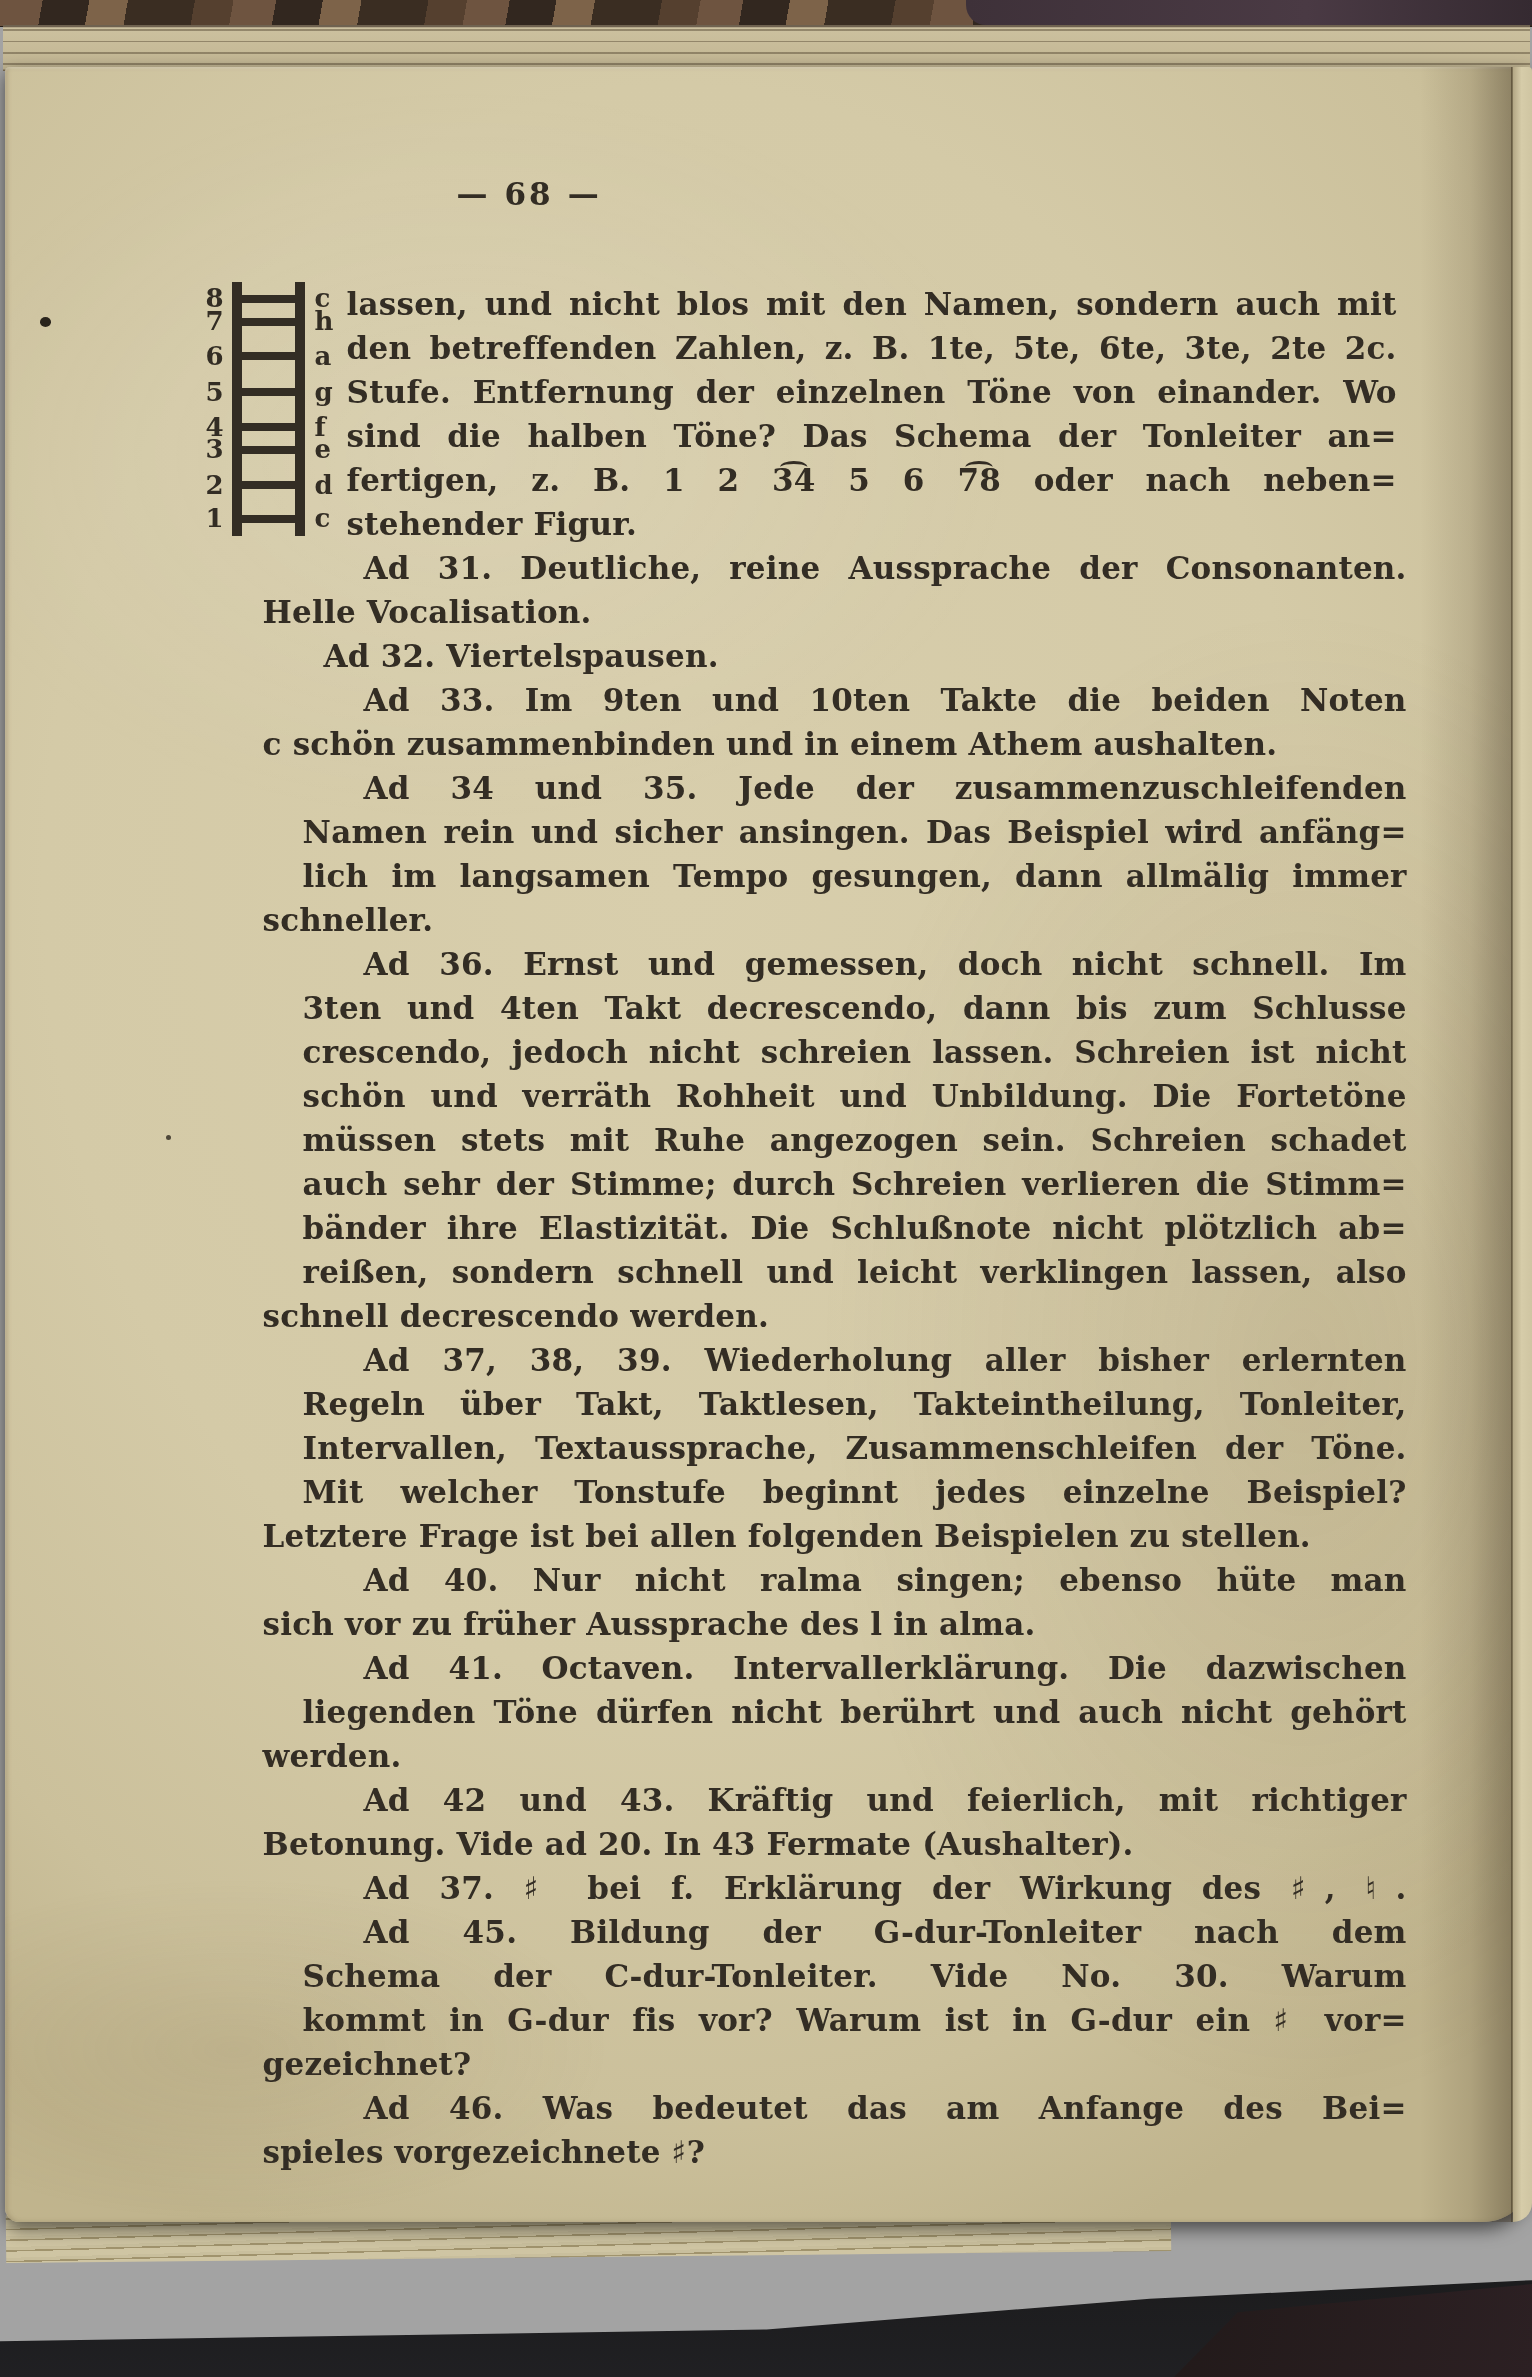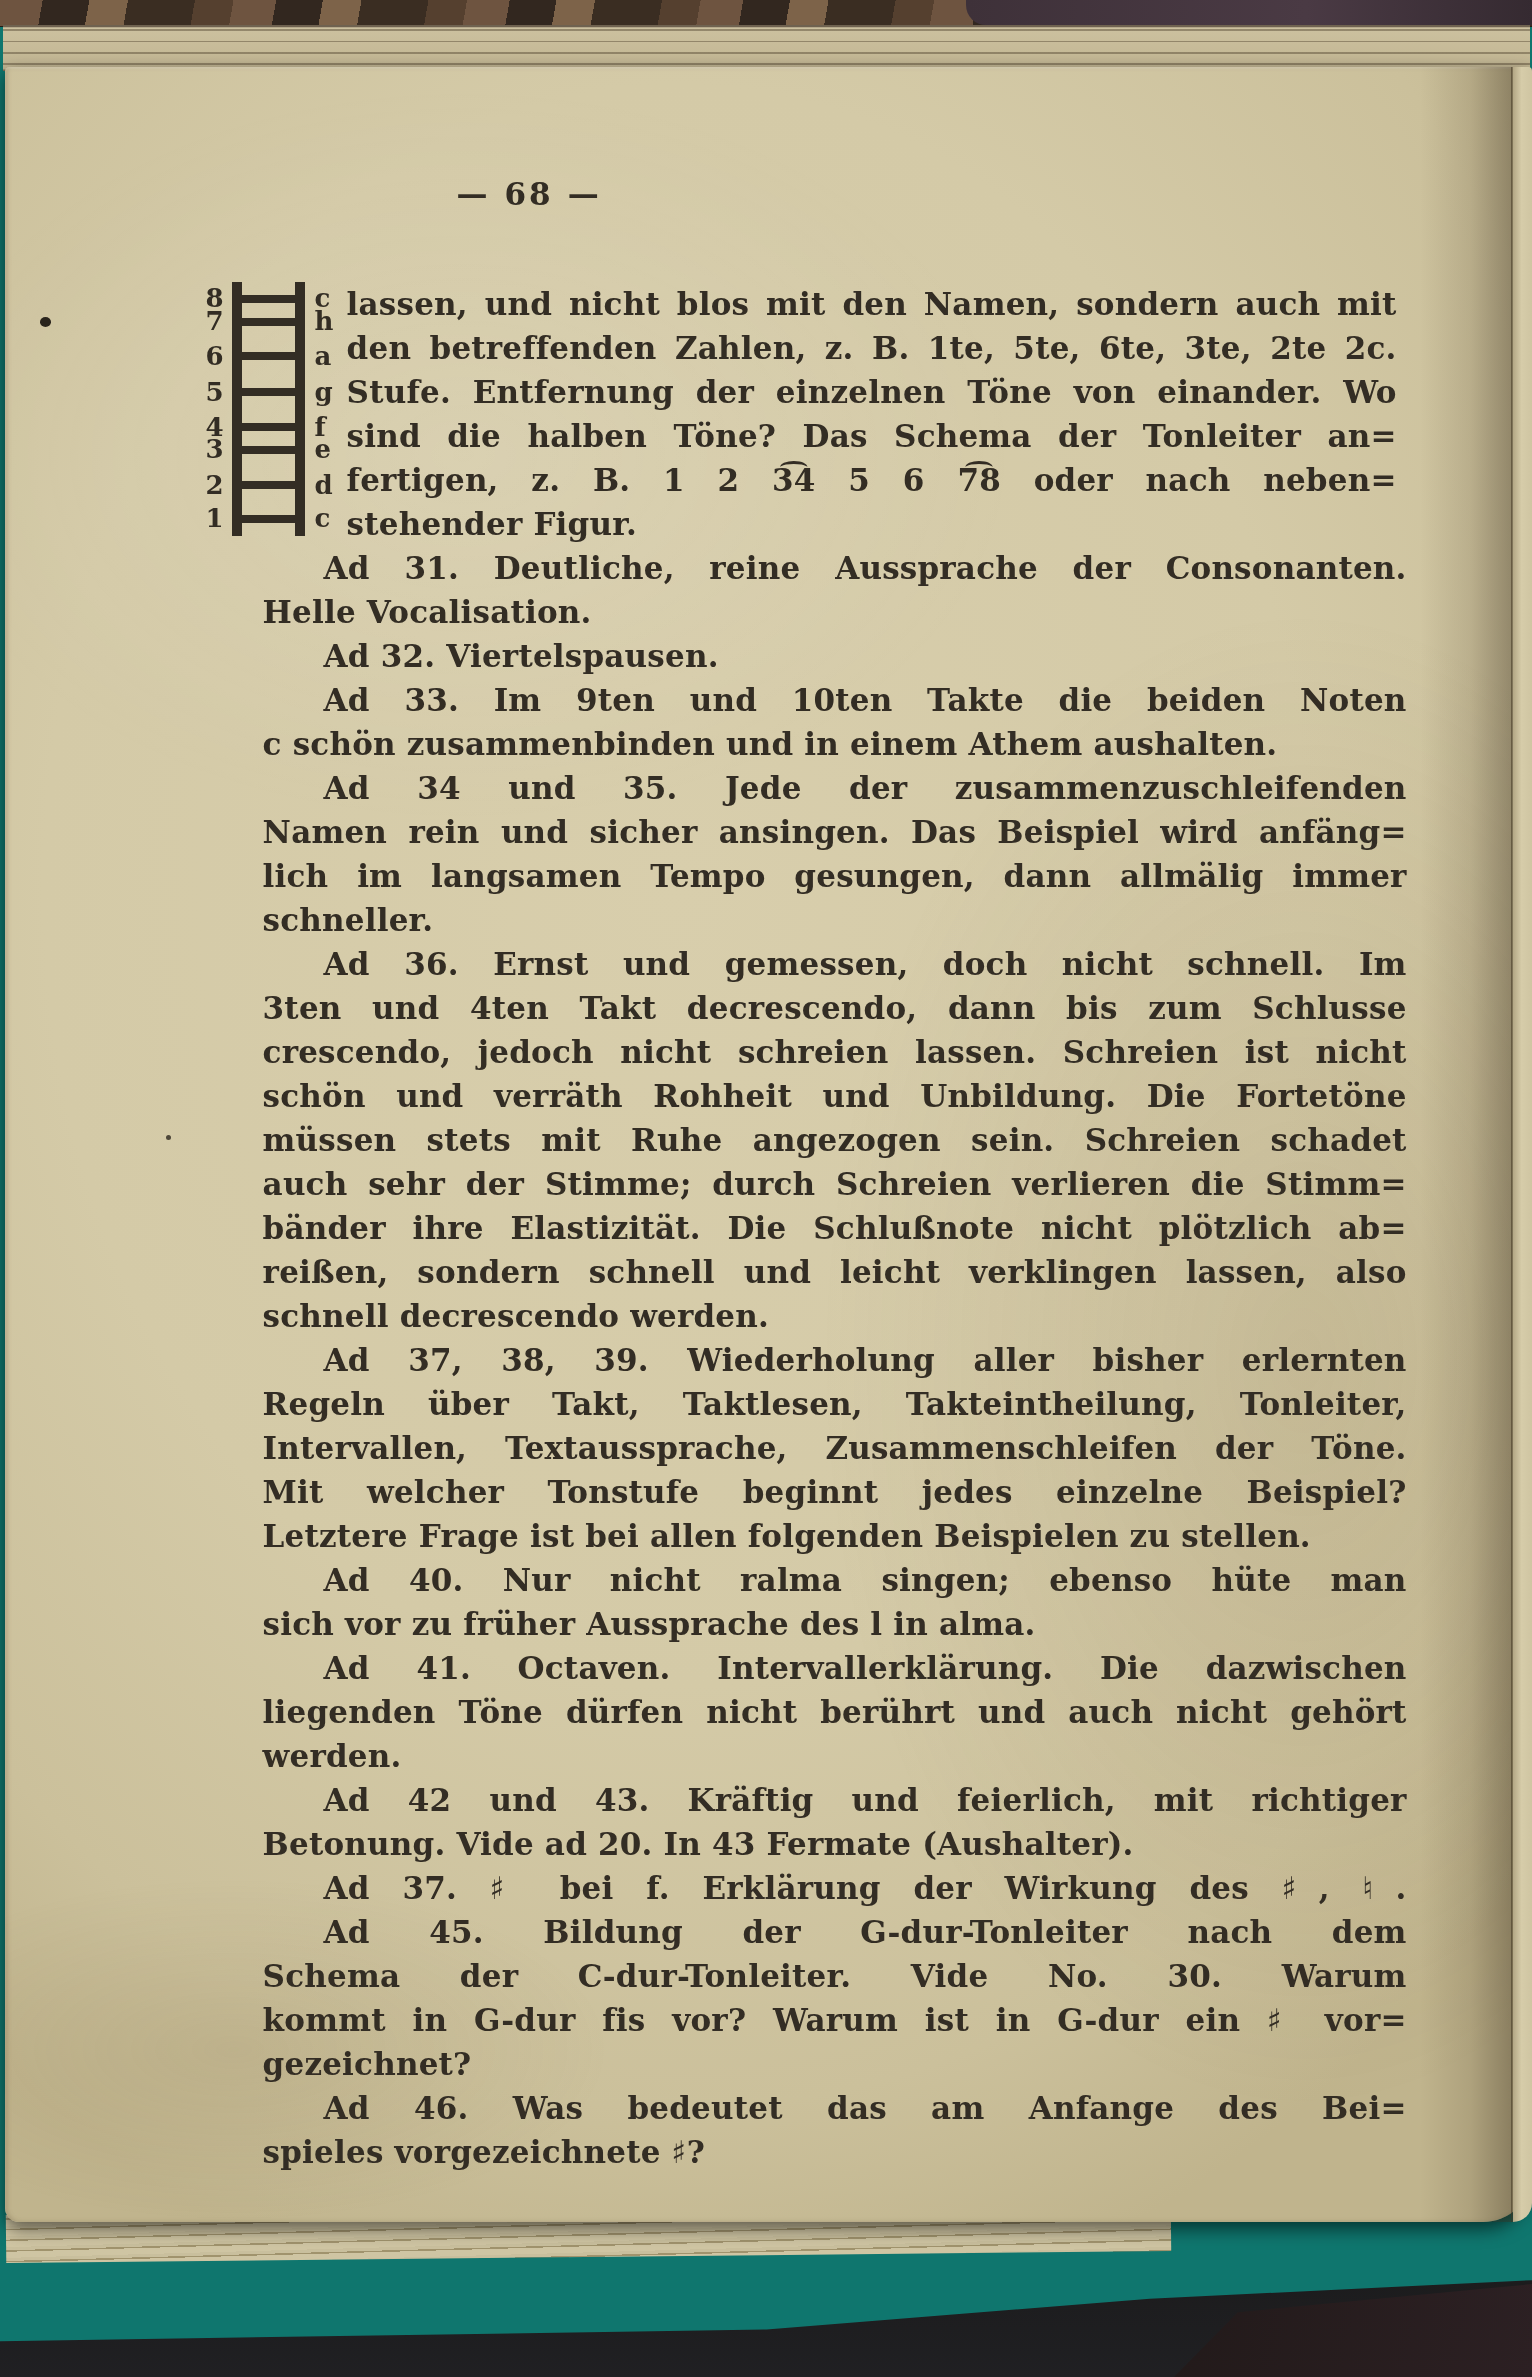--- a/index.html
+++ b/index.html
@@ -1,17 +1,17 @@
 <!DOCTYPE html>
 <html style="--paper: #d8ceac; --ink: #332d24;font-size:12.3px"><head>
 <meta charset="utf-8">
 <style>
   html,body{margin:0;padding:0;background:#17171a;}
   #root{position:relative;width:1533px;height:2377px;overflow:hidden;
-        background:#0f766e;font-family:"DejaVu Serif","DejaVu Sans",serif;}
+        background:#a3a3a3;font-family:"DejaVu Serif","DejaVu Sans",serif;}
 
   
   .cover-top{position:absolute;left:0;top:0;width:1533px;height:26px;z-index:2;
     background:repeating-linear-gradient(100deg,#6e5440 0 42px,#32271f 42px 88px,#7d6349 88px 126px,#3a2d22 126px 192px,#55402f 192px 230px);
     border-bottom:1.5px solid #241c15;}
   .fabric-corner{position:absolute;left:966px;top:0;width:567px;height:24.5px;z-index:4;
     background:linear-gradient(90deg,#3e3139,#4a3a44 60%,#352a31);border-bottom-left-radius:20px;}
   .stack-top{position:absolute;left:3.1px;top:24.5px;width:1527px;height:46px;z-index:2;
     background:linear-gradient(#cdc2a0,#c0b491);
     box-shadow:inset 0 2.3px 0 #6f6250,inset 0 -1.5px 0 #7a6c52;}
@@ -39,21 +39,21 @@
   .fold-line{position:absolute;top:0;right:18.4px;width:2.3px;height:100%;background:rgba(66,54,34,.55);}
   .sliver{position:absolute;top:0;right:0;width:18.4px;height:100%;
     background:linear-gradient(90deg,#b3a785,#d6cca9 45%,#cfc5a2);border-radius:0 9.2px 46px 0;}
 
   
   .folio{position:absolute;left:371px;top:109px;width:307px;text-align:center;
     font-size:31px;font-weight:bold;color:var(--ink,#332d24);letter-spacing:3.1px;}
   .text-block{position:absolute;left:258px;top:215px;width:1144px;color:var(--ink,#332d24);
     font-size:31px;font-weight:bold;line-height:44px;letter-spacing:0.2px;}
   .line{height:44px;white-space:normal;}
-  .line.j{text-align:justify;text-align-last:justify;}
+  .line.j{text-align:justify;text-align-last:justify;margin-left:40px;}
   .line.i{padding-left:61px;}
   .line.b{margin-left:84px;width:1050px;}
 
   
   .figure{position:absolute;left:187px;top:210px;width:161px;height:270px;color:var(--ink,#332d24);}
   .rail{position:absolute;top:4.6px;height:254px;width:10px;background:var(--ink,#332d24);}
   .rail.left{left:40px;} .rail.right{left:103px;}
   .rung{position:absolute;left:40px;width:73px;height:8.4px;background:var(--ink,#332d24);}
   .deg{position:absolute;left:0;width:32px;height:32px;line-height:32px;text-align:right;
        font-size:26px;font-weight:bold;}

